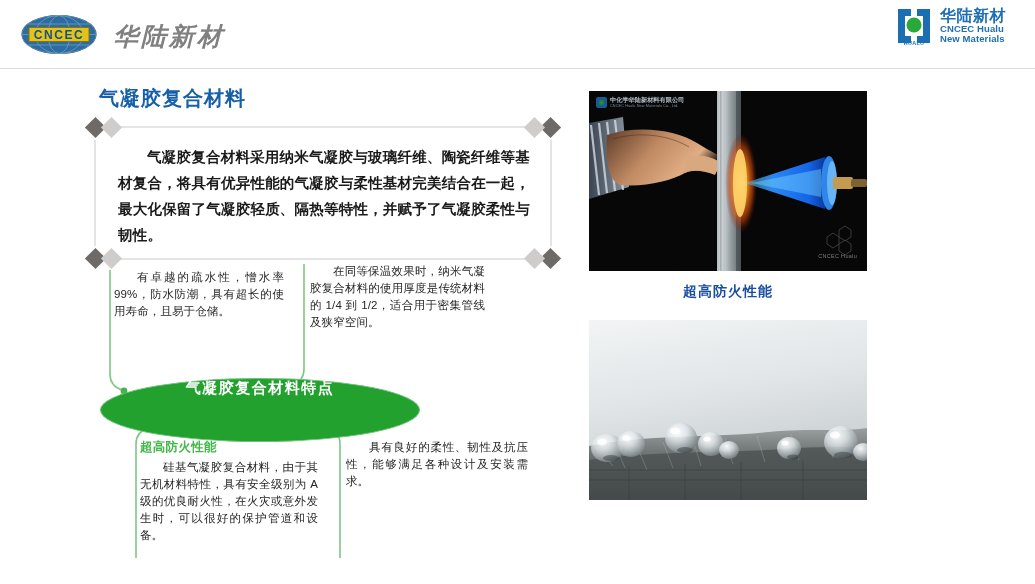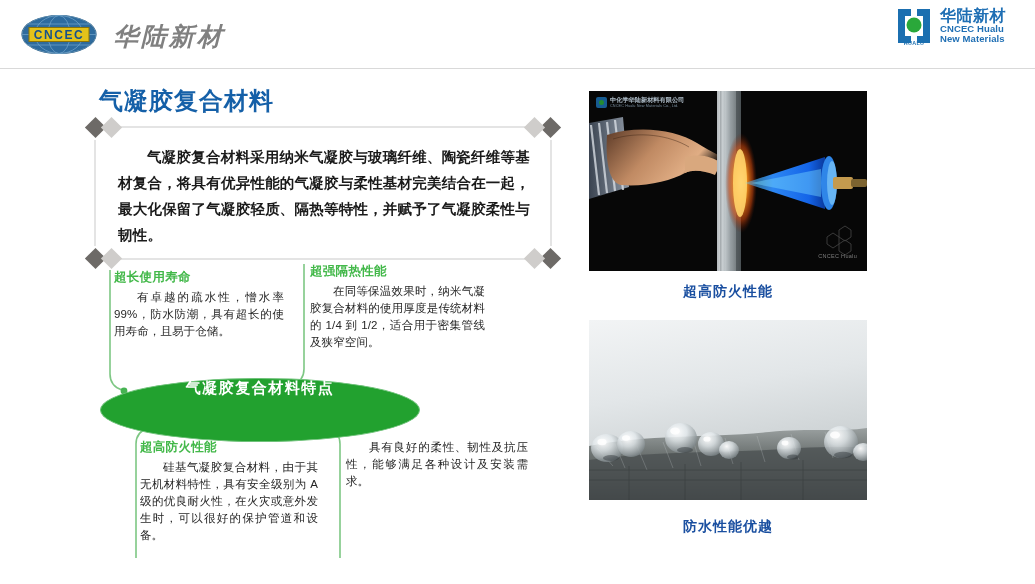--- a/index.html
+++ b/index.html
@@ -62,21 +62,21 @@
   }
   #hualu-en1, #hualu-en2 {
     font-size: 9.5px; font-weight: bold; color: #1f6fb4;
     white-space: nowrap; letter-spacing: 0.1px;
   }
 
   
   #section-heading {
     position: absolute;
     left: 99px; top: 85px;
-    font-size: 24px;
+    font-size: 20px;
     font-weight: bold;
     color: #1560a8;
     letter-spacing: 1px;
     white-space: nowrap;
   }
 
   
   #intro-box {
     position: absolute;
     left: 94px; top: 126px;
@@ -300,26 +300,24 @@
         <circle cx="62" cy="165" r="3.4"></circle>
         <circle cx="238" cy="165" r="3.4"></circle>
       </g>
     </svg>
 
     <div id="center-ellipse">
       <span id="center-ellipse-label">气凝胶复合材料特点</span>
     </div>
 
     <div class="feature" id="feature-life">
-      <div class="feature-title">超长使用寿命</div>
       <div class="feature-body">有卓越的疏水性，憎水率99%，防水防潮，具有超长的使用寿命，且易于仓储。</div>
     </div>
 
     <div class="feature" id="feature-insul">
-      <div class="feature-title">超强隔热性能</div>
       <div class="feature-body">在同等保温效果时，纳米气凝胶复合材料的使用厚度是传统材料的 1/4 到 1/2，适合用于密集管线及狭窄空间。</div>
     </div>
 
     <div class="feature" id="feature-fire">
       <div class="feature-title">超高防火性能</div>
       <div class="feature-body">硅基气凝胶复合材料，由于其无机材料特性，具有安全级别为 A 级的优良耐火性，在火灾或意外发生时，可以很好的保护管道和设备。</div>
     </div>
 
     <div class="feature" id="feature-mech">
       <div class="feature-body">具有良好的柔性、韧性及抗压性，能够满足各种设计及安装需求。</div>
@@ -478,15 +476,14 @@
         <ellipse cx="246" cy="115" rx="5" ry="3.5"></ellipse>
       </g>
       <g fill="#30363a" opacity="0.45">
         <ellipse cx="22" cy="138" rx="8" ry="3"></ellipse>
         <ellipse cx="96" cy="130" rx="8" ry="3"></ellipse>
         <ellipse cx="204" cy="137" rx="6" ry="2.4"></ellipse>
         <ellipse cx="254" cy="135" rx="9" ry="3.2"></ellipse>
       </g>
     </svg>
   </div>
-  <div class="photo-caption" id="caption-water">防水性能优越</div>
 
 </div>
 
 </body></html>

